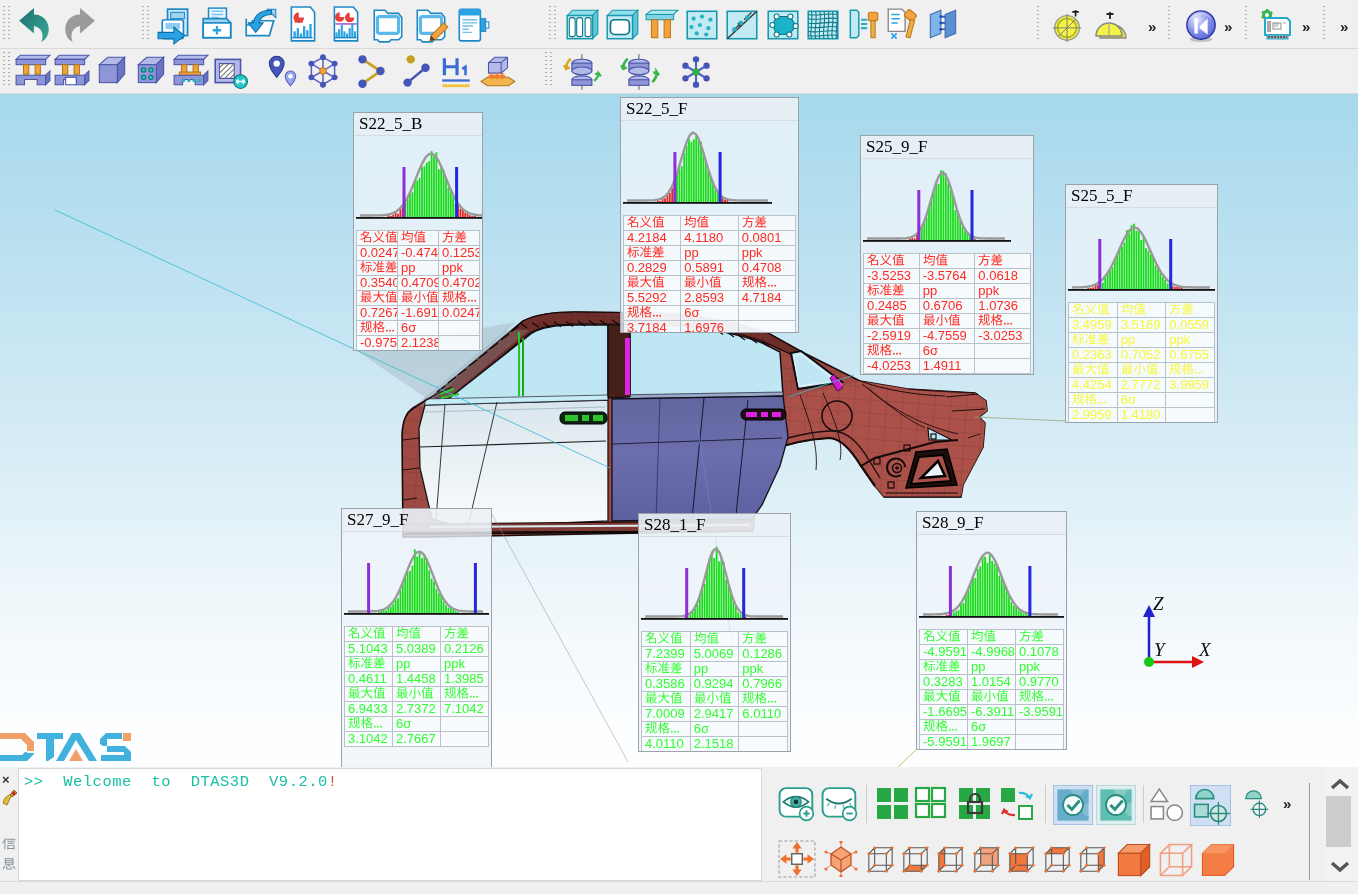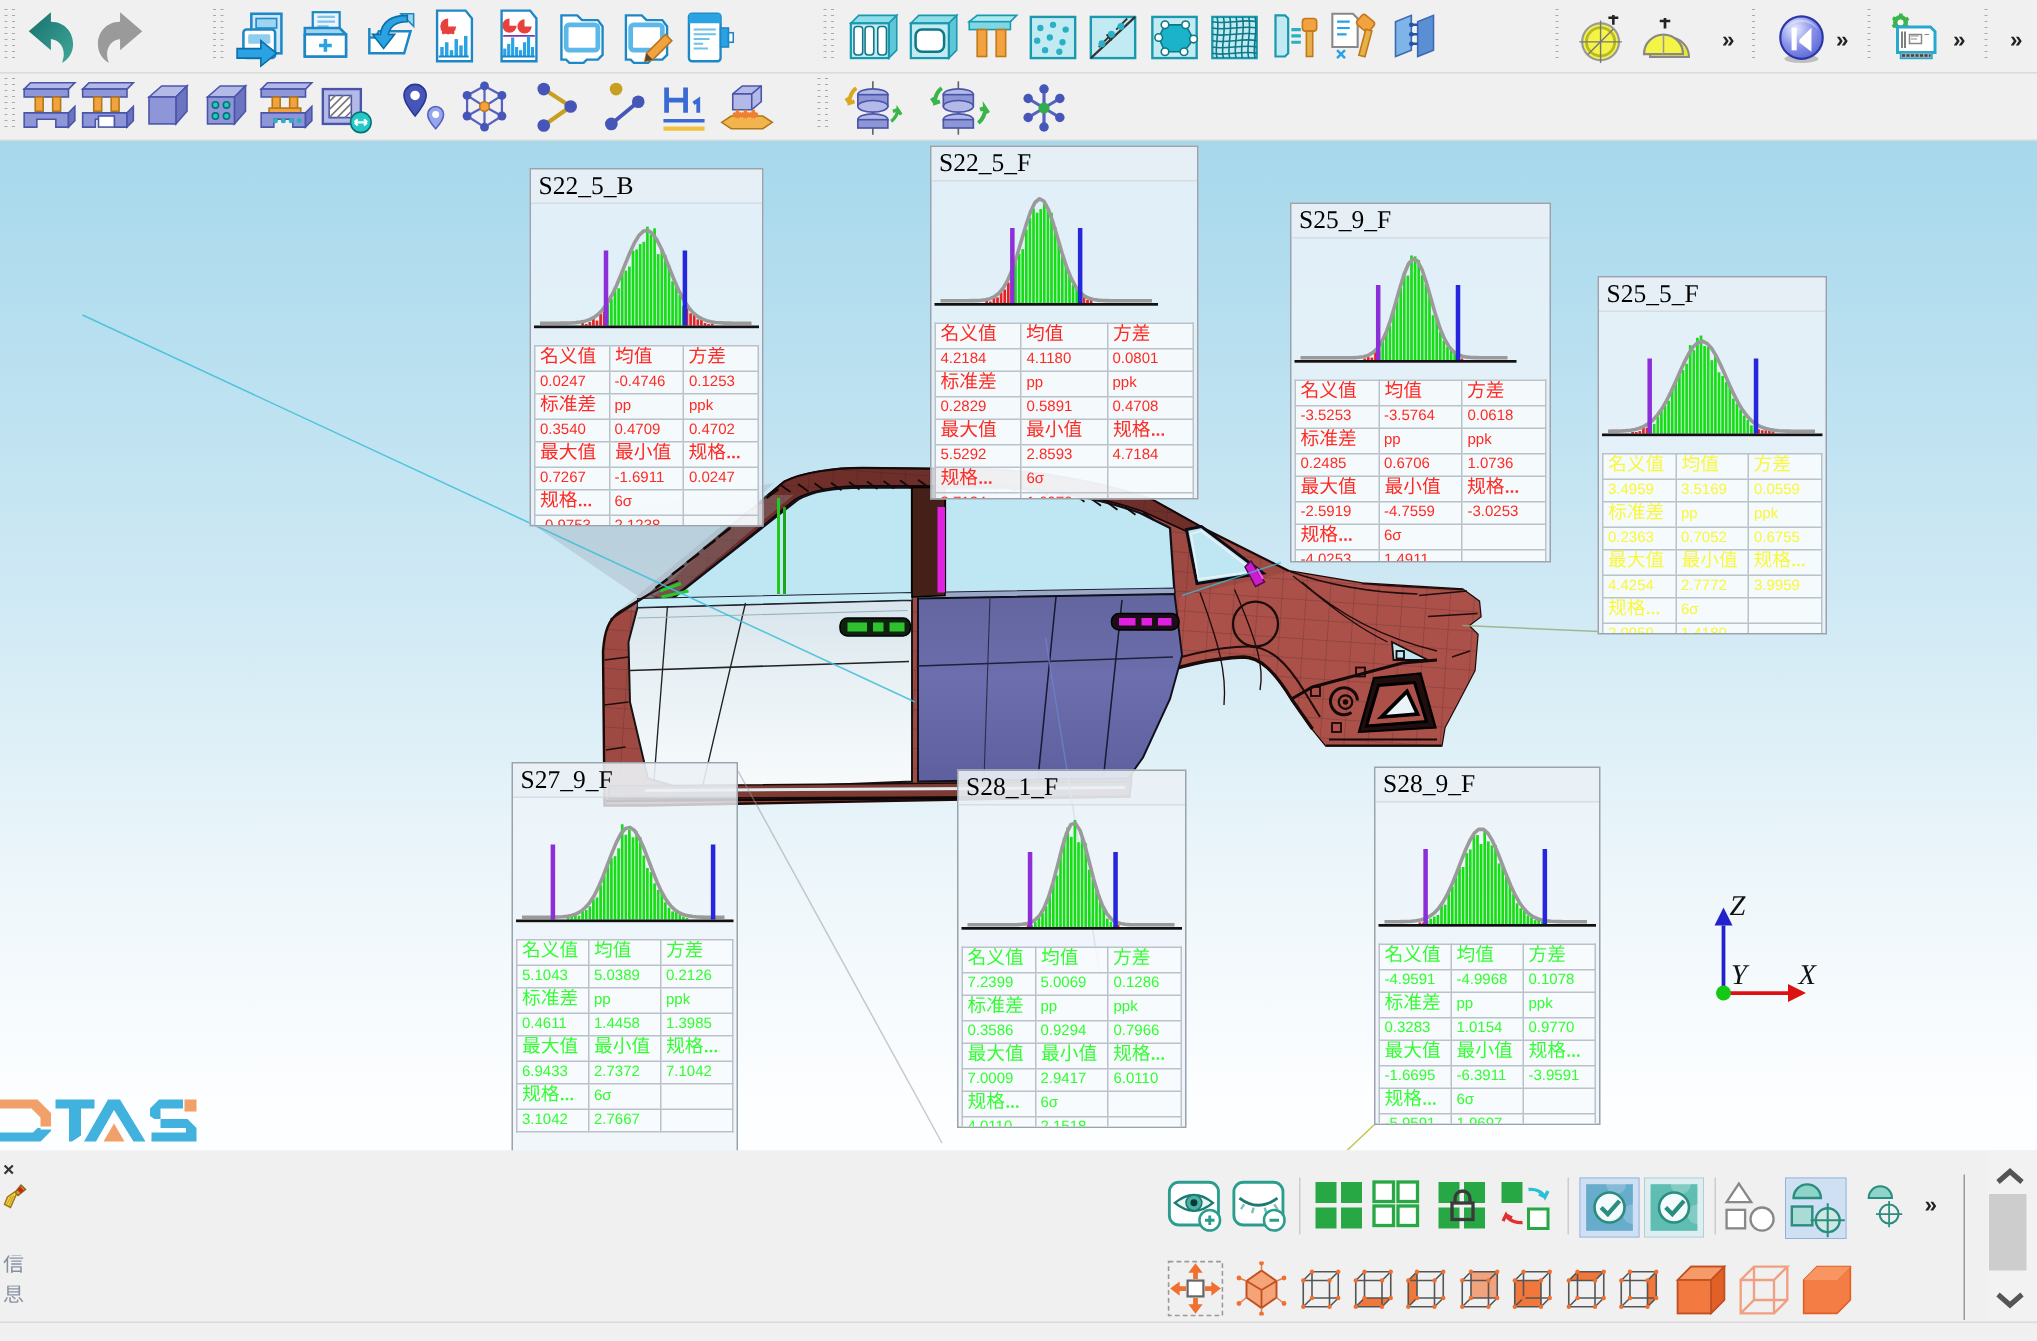--- a/index.html
+++ b/index.html
@@ -3,21 +3,21 @@
 *{margin:0;padding:0;box-sizing:border-box}
 html,body{width:1358px;height:894px;overflow:hidden;font-family:"Liberation Sans",sans-serif;background:#f0f0f0}
 #toolbar{position:absolute;left:0;top:0;width:1358px;height:94px;background:#f0f0f0}
 .tbline{position:absolute;left:0;width:1358px;height:1px;background:#d9d9d9}
 .grip{position:absolute;width:2px;height:36px;background-image:repeating-linear-gradient(#aaa 0 1px,transparent 1px 4px)}
 .chev{position:absolute;font-size:15px;font-weight:bold;color:#222;letter-spacing:-2px}
 .vsep{position:absolute;width:1px;height:38px;background:#ccc}
 #vp{position:absolute;left:0;top:94px;width:1358px;height:673px;overflow:hidden;background:linear-gradient(#a6d8ec,#cfe9f4 45%,#eff7fb 75%,#fdfeff 96%)}
 .pwin{position:absolute;border:1px solid #9aa2ab;background:rgba(238,244,250,0.8);overflow:hidden}
 .ptitle{height:23px;background:rgba(233,238,243,0.55);border-bottom:1px solid rgba(205,213,220,0.7);font-family:"Liberation Serif",serif;font-size:17px;color:#000;padding:1px 0 0 5px;white-space:nowrap}
-.wtab{border-collapse:collapse;table-layout:fixed;width:calc(100% - 4px);margin:0 2px;font-size:10px;line-height:14px;background:rgba(250,252,254,0.75)}
+.wtab{border-collapse:collapse;table-layout:fixed;width:calc(100% - 4px);margin:0 2px;font-size:13px;line-height:14px;background:rgba(250,252,254,0.75)}
 .wtab td{border:1px solid #b9c1c9;height:14px;padding:0 0 0 3px;white-space:nowrap;overflow:hidden;font-family:"Liberation Sans",sans-serif}
 #console{position:absolute;left:0;top:767px;width:1358px;height:114px;background:#f0f0f0}
 #conwhite{position:absolute;left:18px;top:1px;width:744px;height:113px;background:#fff;border:1px solid #d8d8d8}
 #prompt{position:absolute;left:5px;top:4px;font-family:"Liberation Mono",monospace;font-size:15.5px;color:#19c0a4;letter-spacing:0.5px;white-space:pre}
 #statusbar{position:absolute;left:0;top:881px;width:1358px;height:13px;background:#f0f0f0;border-top:1px solid #dadada}
 #sb{position:absolute;left:1325px;top:767px;width:33px;height:114px;background:#f2f2f2}
 </style></head><body>
 <svg width="0" height="0" style="position:absolute">
     <defs>
       <path id="cg0" d="M4.88 -10.96C4.12 -9.55 2.63 -7.88 0.49 -6.71C0.72 -6.54 1.04 -6.19 1.18 -5.95C1.81 -6.32 2.37 -6.72 2.89 -7.15C3.76 -6.51 4.71 -5.67 5.28 -5.00C3.81 -3.85 2.09 -2.98 0.43 -2.50C0.62 -2.30 0.87 -1.90 0.99 -1.62C2.07 -1.98 3.17 -2.47 4.21 -3.09L4.21 1.04L5.19 1.04L5.19 0.52L10.54 0.52L10.54 1.07L11.54 1.07L11.54 -4.50L6.20 -4.50C7.72 -5.77 8.98 -7.38 9.75 -9.31L9.10 -9.67L8.93 -9.62L5.24 -9.62C5.51 -10.00 5.76 -10.37 5.98 -10.75L4.88 -10.96ZM10.54 -0.38L5.19 -0.38L5.19 -3.60L10.54 -3.60L10.54 -0.38ZM4.52 -8.74L8.42 -8.74C7.85 -7.61 7.03 -6.58 6.07 -5.68C5.47 -6.34 4.49 -7.16 3.60 -7.77C3.94 -8.09 4.24 -8.41 4.52 -8.74Z"></path>
@@ -537,21 +537,21 @@
         <path d="M0,755 L22,755 L25,752 L27,752 L27,753 L34,753 L34,754 L27,761 L0,761 Z" fill="#41b1dd"></path>
         <path d="M37,733 L63,733 L63,739 L54,739 L54,757 L48,761 L46,761 L46,739 L37,739 Z" fill="#41b1dd"></path>
         <path d="M72,733 L80,733 L97,761 L89,761 L76,740 L64,761 L56,761 Z" fill="#41b1dd"></path>
         <path d="M76,749 L83,761 L69,761 Z" fill="#f0a068"></path>
         <path d="M100,739 L106,733 L122,733 L122,739 L107,739 L107,746 L103,746 L100,744 Z" fill="#41b1dd"></path>
         <path d="M103,746 L125,746 L128,749 L128,752 L107,752 L107,746 Z" fill="#41b1dd"></path>
         <path d="M101,755 L124,755 L124,749 L128,749 L131,752 L131,761 L101,761 Z" fill="#41b1dd"></path>
         <rect x="123" y="733" width="8" height="8" fill="#f0a068"></rect>
       </g>
     </svg>
-    <div class="pwin" style="left:353px;top:18px;width:156px;height:239px">
+    <div class="pwin" style="left:353px;top:18px;width:130px;height:239px">
       <div class="ptitle">S22_5_B</div>
       <svg width="154" height="94" style="display:block">
         <rect x="33.5" y="79.0" width="1.8" height="2.0" fill="#e62222"></rect>
         <rect x="35.9" y="80.0" width="1.8" height="1.0" fill="#e62222"></rect>
         <rect x="38.3" y="78.7" width="1.8" height="2.3" fill="#e62222"></rect>
         <rect x="40.7" y="76.4" width="1.8" height="4.6" fill="#e62222"></rect>
         <rect x="43.1" y="77.7" width="1.8" height="3.3" fill="#e62222"></rect>
         <rect x="45.5" y="73.2" width="1.8" height="7.8" fill="#e62222"></rect>
         <rect x="47.9" y="71.7" width="1.8" height="9.3" fill="#e62222"></rect>
         <rect x="50.3" y="66.9" width="1.8" height="14.1" fill="#17dd17"></rect>
@@ -1507,20 +1507,23 @@
     <div style="position:absolute;left:2px;top:68px;width:16px"><svg width="14" height="13" viewBox="0 -10.5 14 13" style="vertical-align:-2px">
         <g transform="scale(1.0769)">
           <use href="#cg13" x="0.0" fill="#8890a0"></use>
         </g>
       </svg></div>
     <div style="position:absolute;left:2px;top:88px;width:16px"><svg width="14" height="13" viewBox="0 -10.5 14 13" style="vertical-align:-2px">
         <g transform="scale(1.0769)">
           <use href="#cg14" x="0.0" fill="#8890a0"></use>
         </g>
       </svg></div>
+    <div id="conwhite">
+      <div id="prompt">&gt;&gt;  Welcome  to  DTAS3D  V9.2.0<span style="color:#e05030">!</span></div>
+    </div>
   </div>
 <svg style="position:absolute;left:778px;top:785px" width="38" height="38" viewBox="0 0 36 36">
     <rect x="1.5" y="3" width="31" height="27" rx="6" fill="#fff" stroke="#2a9d8f" stroke-width="1.8"></rect>
     <path d="M5 16 Q17 6 29 16 Q17 26 5 16 Z" fill="#e8f4f2" stroke="#1d7a70" stroke-width="1.5"></path>
     <circle cx="17" cy="16" r="5" fill="#4ab0a5" stroke="#1d7a70"></circle>
     <circle cx="17" cy="16" r="2.2" fill="#0a3a36"></circle>
     <circle cx="27" cy="27" r="6.5" fill="#fff" stroke="#2a9d8f" stroke-width="1.6"></circle>
     <path d="M27 24 v6 M24 27 h6" stroke="#2a9d8f" stroke-width="1.8"></path>
   </svg>
 <svg style="position:absolute;left:821px;top:785px" width="38" height="38" viewBox="0 0 36 36">

